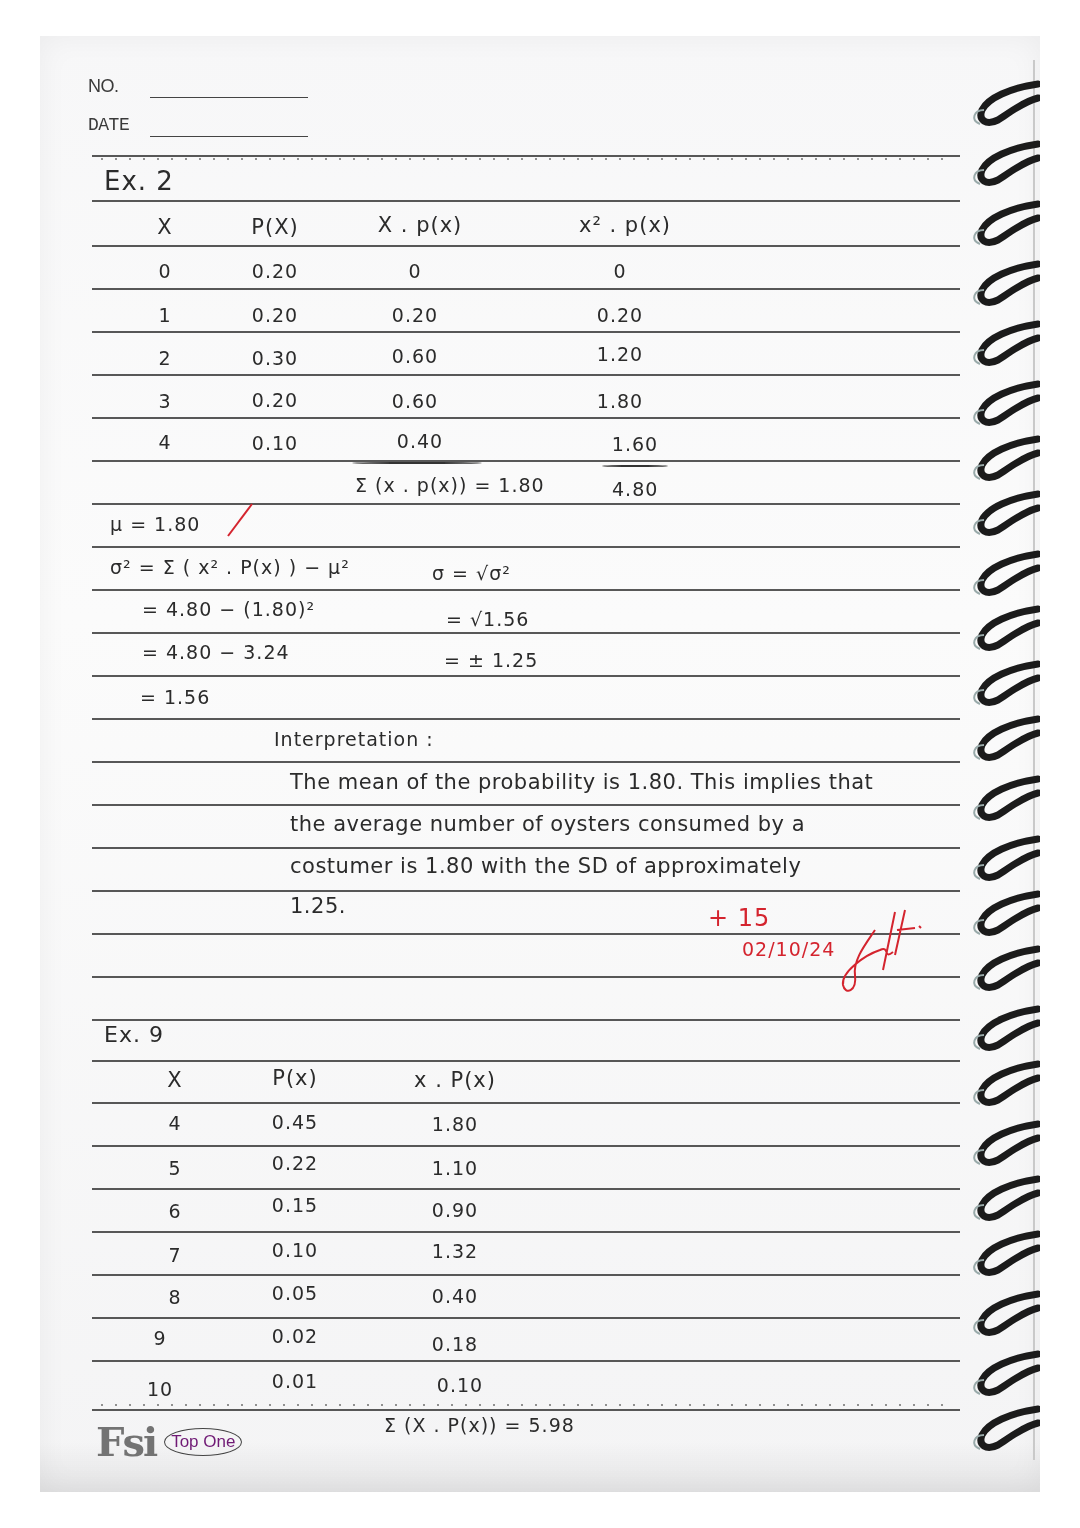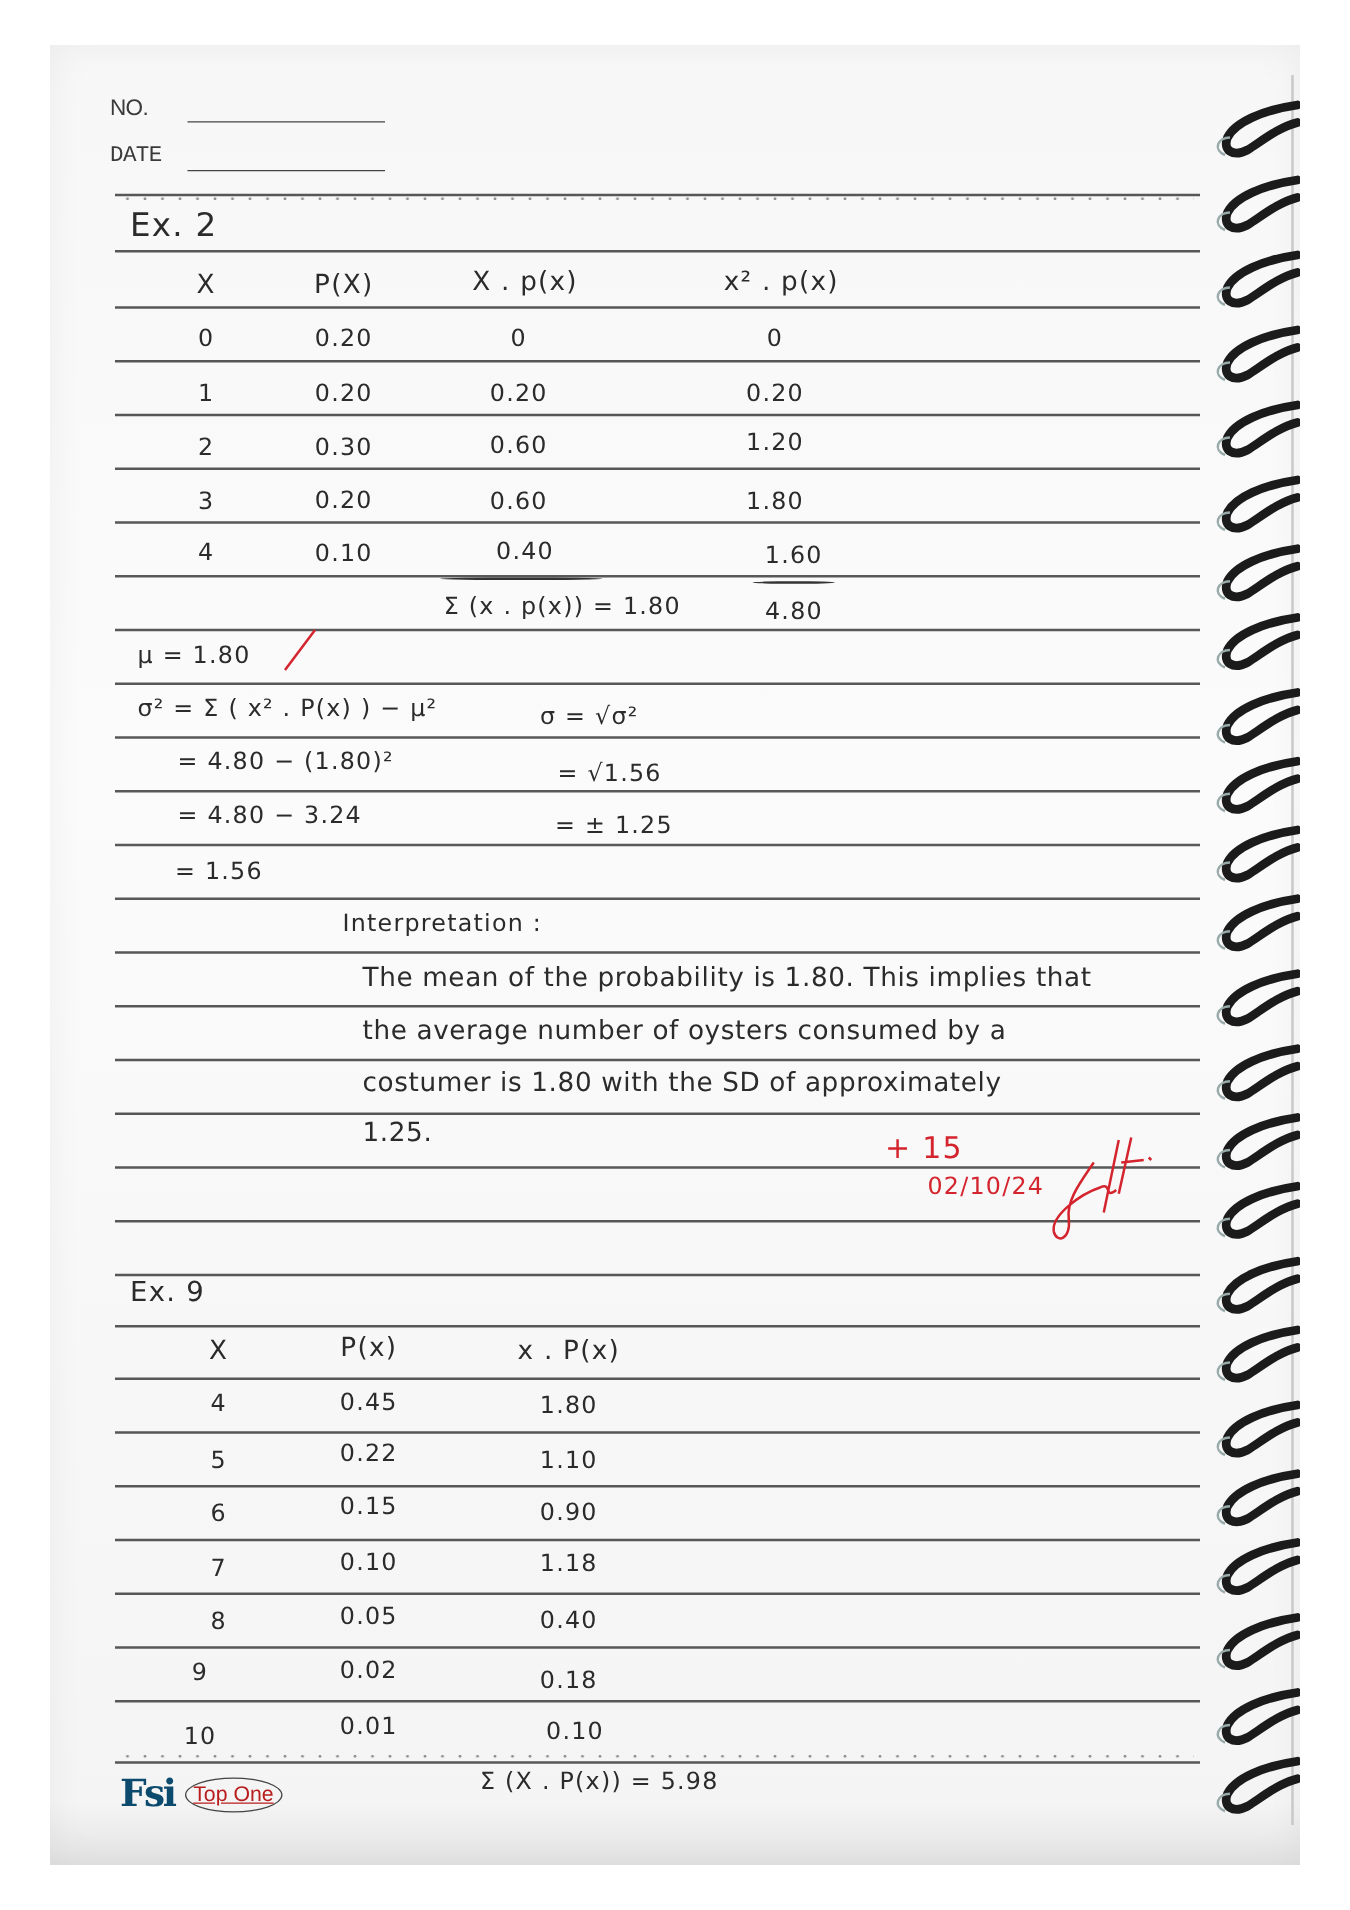--- a/index.html
+++ b/index.html
@@ -21,22 +21,22 @@
   .rule { position: absolute; left: 92px; width: 868px; height: 2px; background: #3b3b3b; opacity: 0.85; }
   .dotted { position: absolute; left: 95px; width: 860px; height: 2px;
     background-image: radial-gradient(circle, #777 1px, transparent 1.4px);
     background-size: 14px 2px; background-repeat: repeat-x; opacity: 0.8; }
   .hw { position: absolute; font-family: "DejaVu Sans", sans-serif; font-size: 21px; color: #2b2b2b; white-space: nowrap; letter-spacing: 1px; }
   .hw.small { font-size: 19px; }
   .red { color: #d4242e; }
   .col { position: absolute; text-align: center; }
   .interp { position: absolute; left: 290px; font-family: "DejaVu Sans", sans-serif; font-size: 21px; color: #2b2b2b; white-space: nowrap; letter-spacing: 0.5px; }
   .logo { position: absolute; left: 96px; top: 1418px; display: flex; align-items: center; gap: 8px; }
-  .logo .fsi { font-family: "DejaVu Serif", serif; font-weight: bold; font-size: 30px; color: #0c4a6e; letter-spacing: -2px; }
-  .logo .topone { font-family: "Liberation Sans", sans-serif; font-size: 17px; color: #b91c1c; border: 1.5px solid #444; border-radius: 50%; padding: 3px 6px; text-decoration: underline; }
+  .logo .fsi { font-family: "DejaVu Serif", serif; font-weight: bold; font-size: 40px; color: #737373; letter-spacing: -2px; }
+  .logo .topone { font-family: "Liberation Sans", sans-serif; font-size: 17px; color: #701a75; border: 1.5px solid #444; border-radius: 50%; padding: 3px 6px; }
   .overline { position: absolute; height: 2px; background: #333; border-radius: 50%; }
 </style>
 </head>
 <body>
 
 <div class="page">
   <div class="bottom-shadow"></div>
 </div>
 
 <div class="header-label" style="left:88px;top:76px;">NO.</div>
@@ -178,21 +178,21 @@
       <div class="hw small col" style="left:395px;top:1157px;width:120px;">1.10</div>
     </div>
     <div>
       <div class="hw small col" style="left:140px;top:1200px;width:70px;">6</div>
       <div class="hw small col" style="left:245px;top:1194px;width:100px;">0.15</div>
       <div class="hw small col" style="left:395px;top:1199px;width:120px;">0.90</div>
     </div>
     <div>
       <div class="hw small col" style="left:140px;top:1244px;width:70px;">7</div>
       <div class="hw small col" style="left:245px;top:1239px;width:100px;">0.10</div>
-      <div class="hw small col" style="left:395px;top:1240px;width:120px;">1.18</div>
+      <div class="hw small col" style="left:395px;top:1240px;width:120px;">1.32</div>
     </div>
     <div>
       <div class="hw small col" style="left:140px;top:1286px;width:70px;">8</div>
       <div class="hw small col" style="left:245px;top:1282px;width:100px;">0.05</div>
       <div class="hw small col" style="left:395px;top:1285px;width:120px;">0.40</div>
     </div>
     <div>
       <div class="hw small col" style="left:125px;top:1327px;width:70px;">9</div>
       <div class="hw small col" style="left:245px;top:1325px;width:100px;">0.02</div>
       <div class="hw small col" style="left:395px;top:1333px;width:120px;">0.18</div>

